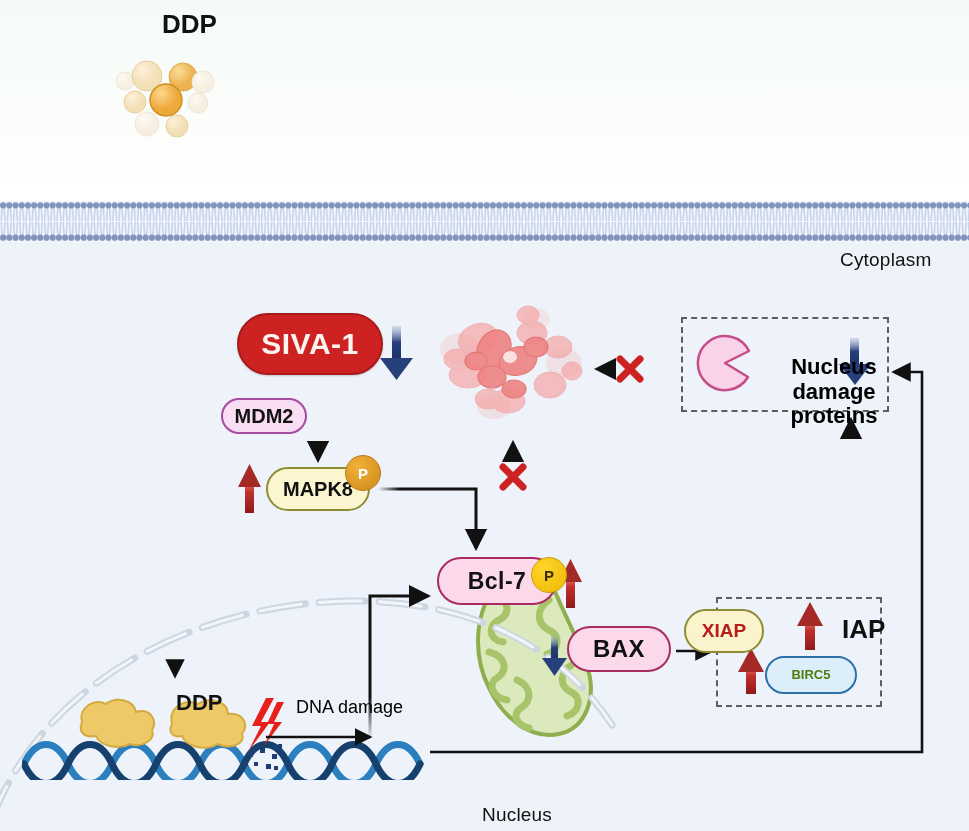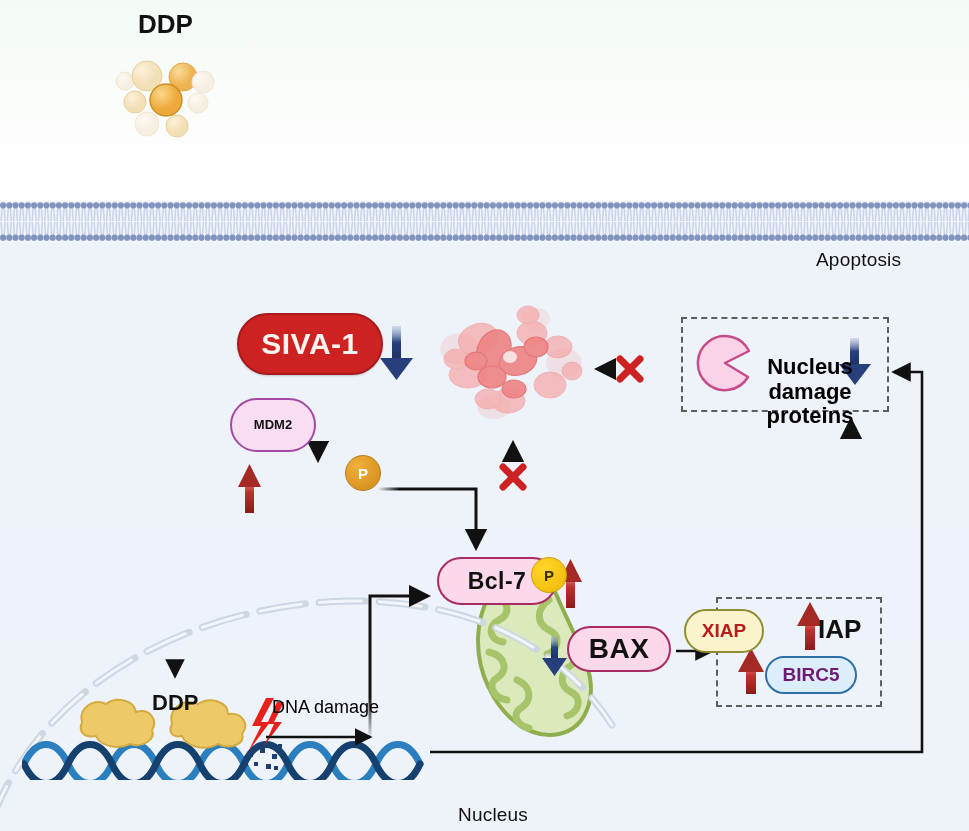--- a/index.html
+++ b/index.html
@@ -18,45 +18,45 @@
   .cellLabel{color:#1f3b63;font-size:19px;letter-spacing:.2px;}
   
   .pill{
     position:absolute;display:flex;align-items:center;justify-content:center;
     border-radius:999px;box-sizing:border-box;font-weight:bold;
     text-align:left;line-height:1.05;
   }
   #siva1{left:237px;top:313px;width:146px;height:62px;background:#cd2122;
     border:2px solid #a81a1b;color:#fdf3ef;font-size:30px;letter-spacing:.5px;
     box-shadow:0 1px 2px rgba(0,0,0,.18);}
-  #mdm2{left:230px;top:398px;width:86px;height:54px;background:#f9ddf2;
-    border:2px solid #a44aa0;color:#111;font-size:13px;}
+  #mdm2{left:221px;top:398px;width:86px;height:36px;background:#f9ddf2;
+    border:2px solid #a44aa0;color:#111;font-size:20px;}
   #mapk8{left:266px;top:467px;width:104px;height:44px;background:#fbf6cf;
     border:2px solid #8e8c33;color:#111;font:bold 20px "Liberation Sans",sans-serif;}
   #bcl2{left:437px;top:557px;width:120px;height:48px;background:#fbd9ea;
     border:2px solid #a82b62;color:#111;font-size:23px;letter-spacing:.5px;}
   #bax{left:567px;top:626px;width:104px;height:46px;background:#fbd9ea;
-    border:2px solid #a82b62;color:#111;font-size:28px;letter-spacing:.5px;}
+    border:2px solid #a82b62;color:#111;font-size:24px;letter-spacing:.5px;}
   #xiap{left:684px;top:609px;width:80px;height:44px;background:#fbf3cc;
     border:2px solid #8e8c33;color:#b91c1c;font-size:19px;}
   #birc5{left:765px;top:656px;width:92px;height:38px;background:#ddeefb;
-    border:2px solid #2f6fa8;color:#701a75;font-size:19px;}
+    border:2px solid #2f6fa8;color:#4d7c0f;font-size:13px;}
   
   .pbadge{position:absolute;border-radius:50%;display:flex;align-items:center;
     justify-content:center;color:#fff;font-weight:bold;}
   #p-mapk8{left:345px;top:455px;width:34px;height:34px;background:radial-gradient(circle at 35% 30%,#f0b03a,#d08a18);
     border:1.5px solid #b8791a;font-size:15px;}
   #p-bcl2{left:531px;top:557px;width:34px;height:34px;background:radial-gradient(circle at 35% 30%,#ffd629,#efb705);
     border:1.5px solid #caa000;font-size:15px;color:#3a2d00;}
   
   .dashbox{position:absolute;border:2px dashed #5d5d5d;box-sizing:border-box;}
   #caspase-box{left:681px;top:317px;width:208px;height:95px;}
   #iap-box{left:716px;top:597px;width:166px;height:110px;}
   
-  .tlabel{position:absolute;color:#111;}
+  .tlabel{position:absolute;color:#111;margin-left:24px;}
   #ddp-top{left:138px;top:9px;font:bold 26px "Liberation Sans",sans-serif;}
   #ddp-nuc{left:152px;top:690px;font:bold 22px "Liberation Sans",sans-serif;}
   #apoptosis{left:452px;top:268px;font:400 27px "Liberation Sans",sans-serif;color:#000;}
   #casp-text{left:735px;top:355px;width:150px;text-align:center;
     font:bold 22px "Liberation Sans",sans-serif;line-height:1.12;color:#000;}
   #iap-text{left:818px;top:614px;font:bold 26px "Liberation Sans",sans-serif;text-align:center;}
   #dna-damage{left:272px;top:697px;font:400 18px "Liberation Sans",sans-serif;color:#000;text-align:right;}
   #cytoplasm{left:816px;top:249px;}
   #nucleus{left:458px;top:804px;}
 </style>
@@ -608,32 +608,33 @@
       <rect x="850" y="338" width="9" height="30" fill="url(#navyDn)"></rect>
       <path d="M839 364 L871 364 L855 385 Z" fill="#27407c"></path>
     </g>
   </svg>
 
   <div id="caspase-box" class="dashbox"></div>
   <div id="iap-box" class="dashbox"></div>
 
   <div id="siva1" class="pill">SIVA-1</div>
   <div id="mdm2" class="pill">MDM2</div>
+  <div id="mapk8" class="pill">MAPK8</div>
   <div id="bcl2" class="pill">Bcl-7</div>
   <div id="bax" class="pill">BAX</div>
   <div id="xiap" class="pill">XIAP</div>
   <div id="birc5" class="pill">BIRC5</div>
 
   <div id="p-mapk8" class="pbadge">P</div>
   <div id="p-bcl2" class="pbadge">P</div>
 
   <div id="ddp-top" class="tlabel">DDP</div>
   <div id="ddp-nuc" class="tlabel">DDP</div>
   <div id="casp-text" class="tlabel">
     <div>Nucleus</div>
     <div>damage proteins</div>
   </div>
   <div id="iap-text" class="tlabel">IAP</div>
   <div id="dna-damage" class="tlabel">DNA damage</div>
-  <div id="cytoplasm" class="tlabel cellLabel">Apoptosis</div>
+  <div id="cytoplasm" class="tlabel cellLabel">Cytoplasm</div>
   <div id="nucleus" class="tlabel cellLabel">Nucleus</div>
 
 </div>
 
 </body></html>

